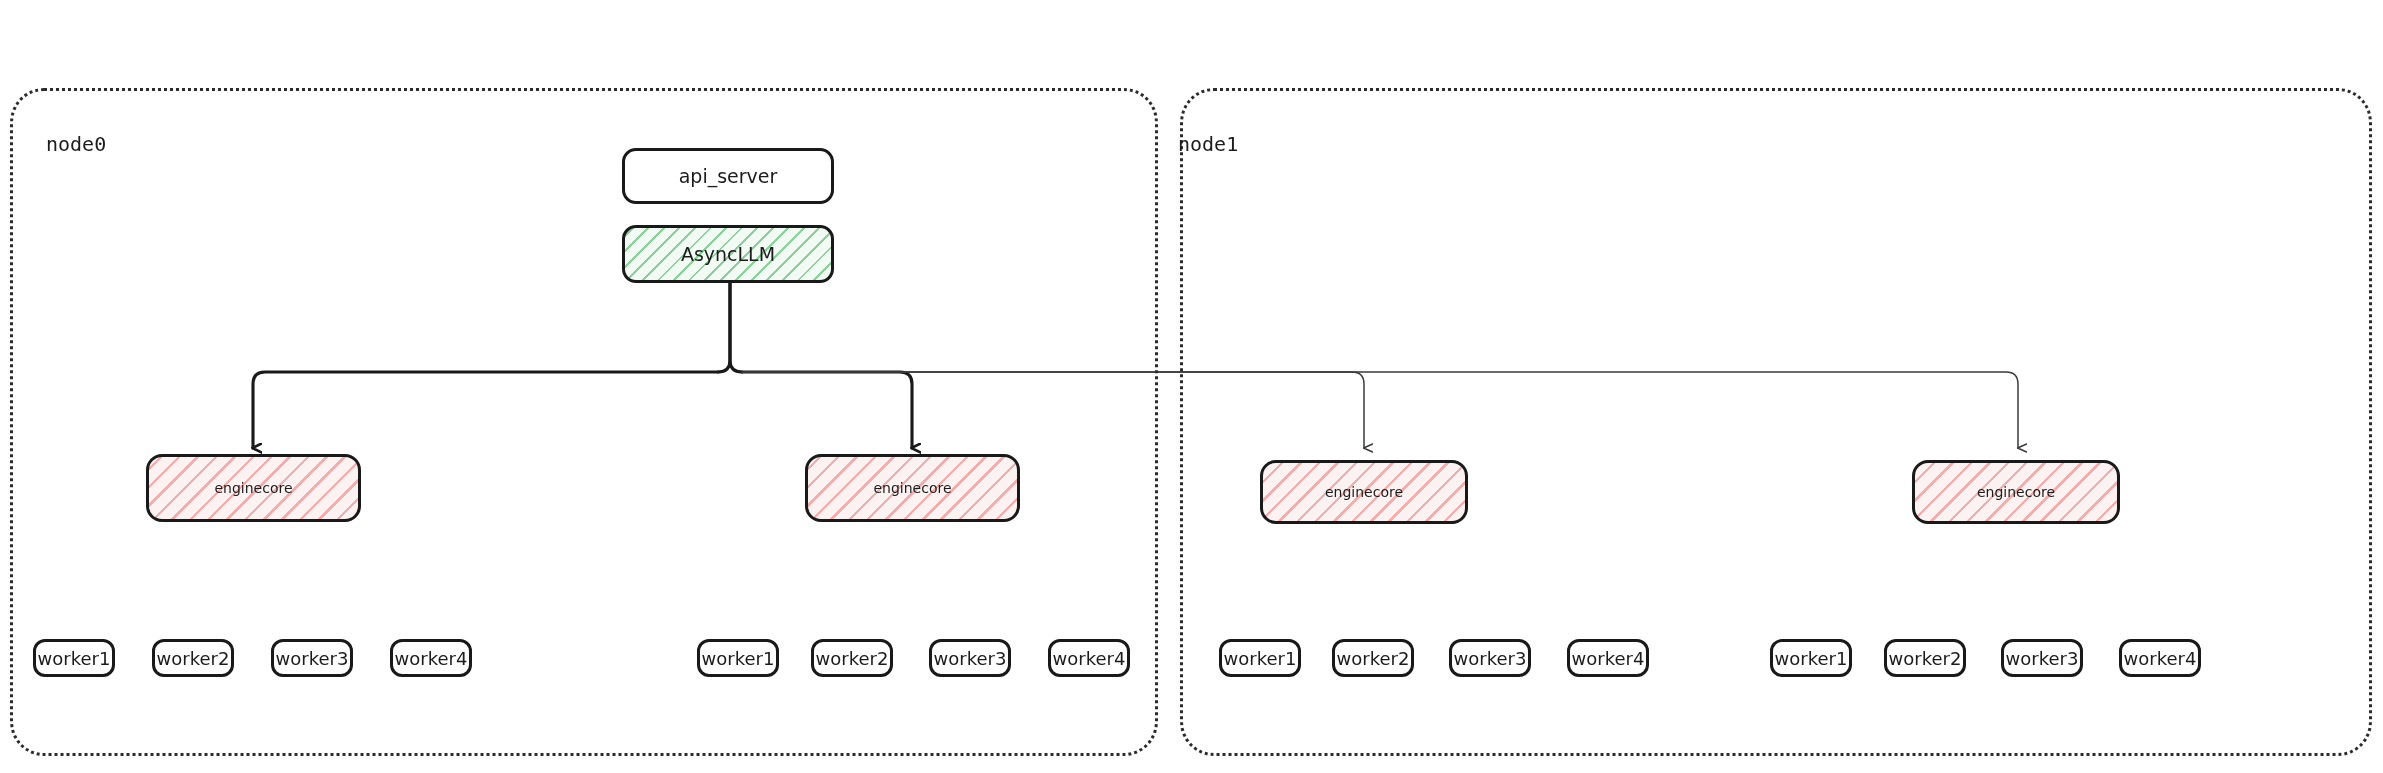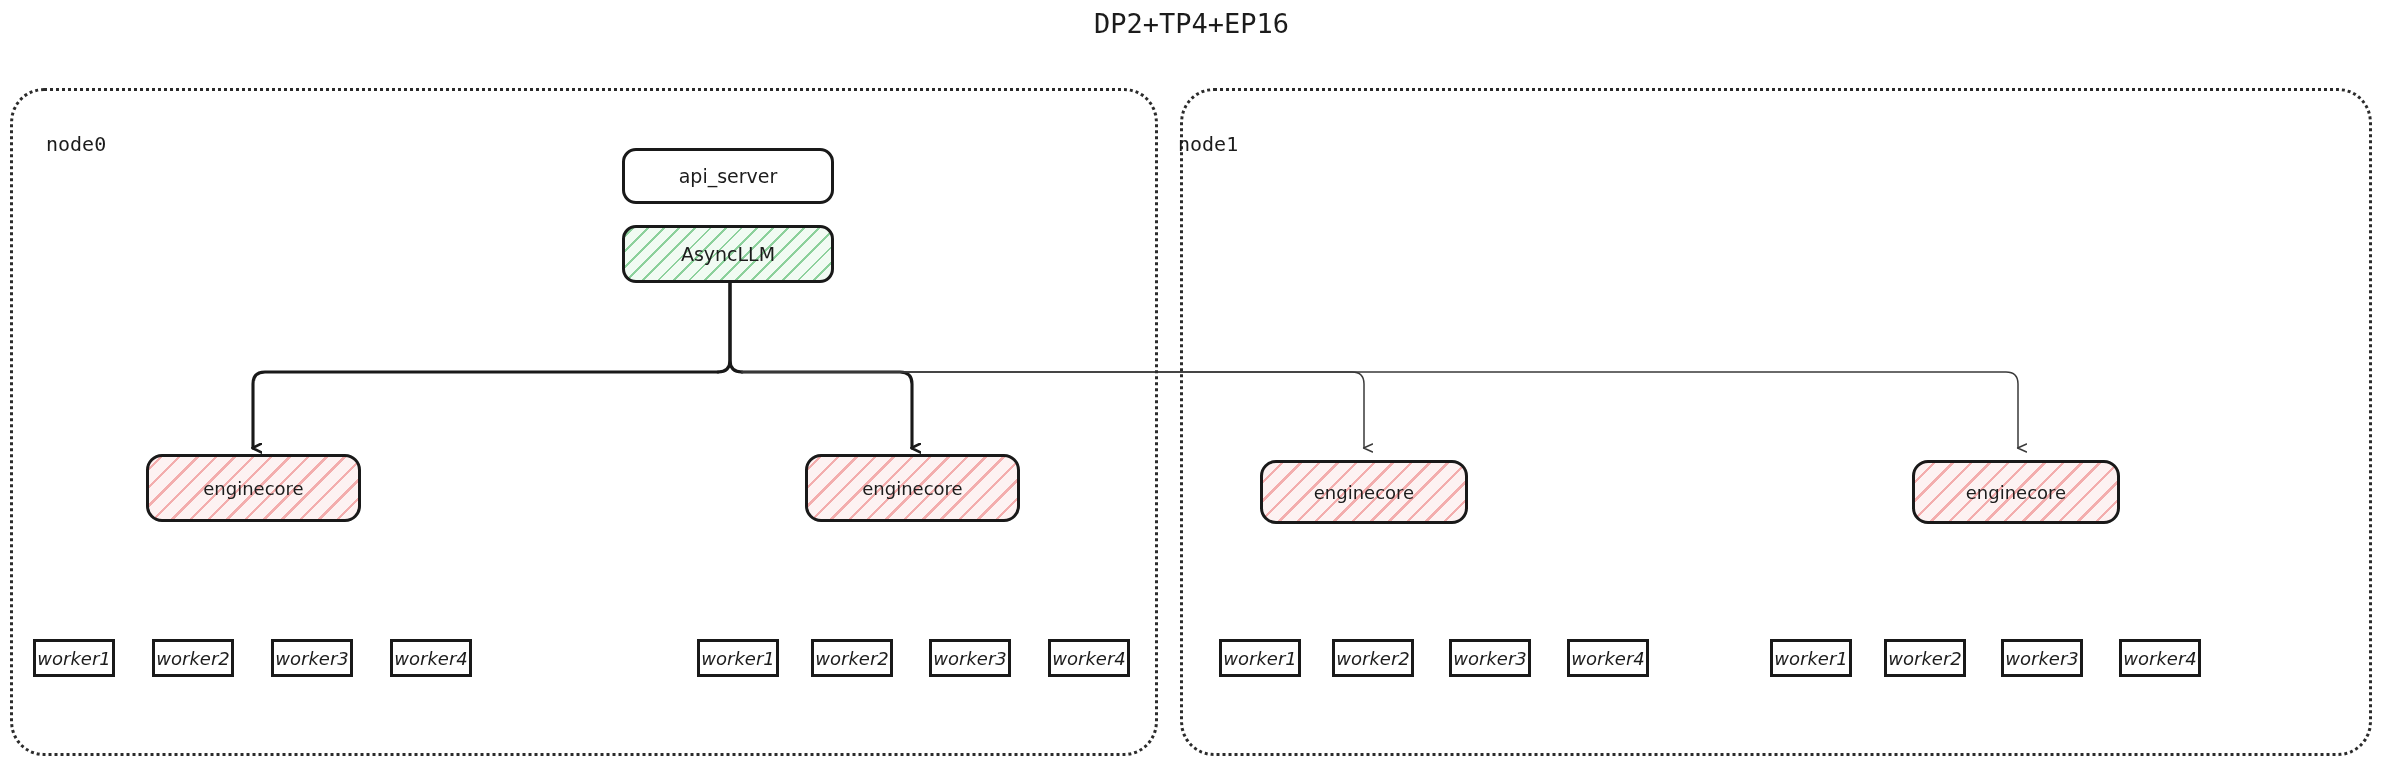--- a/index.html
+++ b/index.html
@@ -70,36 +70,35 @@
       -45deg,
       rgba(122, 201, 140, 0.85) 0px,
       rgba(122, 201, 140, 0.85) 2px,
       rgba(255,255,255,0) 2px,
       rgba(255,255,255,0) 11px
     );
   }
   .box-red {
     border: 3.5px solid #191919;
     border-radius: 16px;
-    font-size: 18px;
+    font-size: 14px;
     background-color: #fdf2f2;
     background-image: repeating-linear-gradient(
       -45deg,
       rgba(240, 150, 150, 0.75) 0px,
       rgba(240, 150, 150, 0.75) 2.5px,
       rgba(255,255,255,0) 2.5px,
       rgba(255,255,255,0) 13px
     );
   }
   .box-worker {
     background: #ffffff;
     border: 3px solid #191919;
-    border-radius: 0;
+    border-radius: 12px;
     font-size: 18px;
-    font-style: italic;
   }
   .box-label {
     pointer-events: none;
     position: relative;
     z-index: 2;
   }
   
   #connectors {
     position: absolute;
     left: 0;
@@ -107,21 +106,20 @@
     width: 2383px;
     height: 773px;
     pointer-events: none;
   }
 </style>
 </head>
 <body>
 
 <div id="canvas">
 
-  <div class="diagram-title">DP2+TP4+EP16</div>
 
   <svg id="connectors" viewBox="0 0 2383 773">
     <defs>
       <marker id="arrowThick" markerWidth="12" markerHeight="12" refX="5.2" refY="9.2" orient="auto" markerUnits="userSpaceOnUse">
         <path d="M0.6,0.4 L5.2,9.8 L9.8,0.4" fill="none" stroke="#191919" stroke-width="2.6" stroke-linecap="round" stroke-linejoin="round"></path>
       </marker>
       <marker id="arrowThin" markerWidth="12" markerHeight="12" refX="5.2" refY="9.2" orient="auto" markerUnits="userSpaceOnUse">
         <path d="M1.2,0.6 L5.2,9.6 L9.2,0.6" fill="none" stroke="#3a3a3a" stroke-width="1.4" stroke-linecap="round" stroke-linejoin="round"></path>
       </marker>
     </defs>

